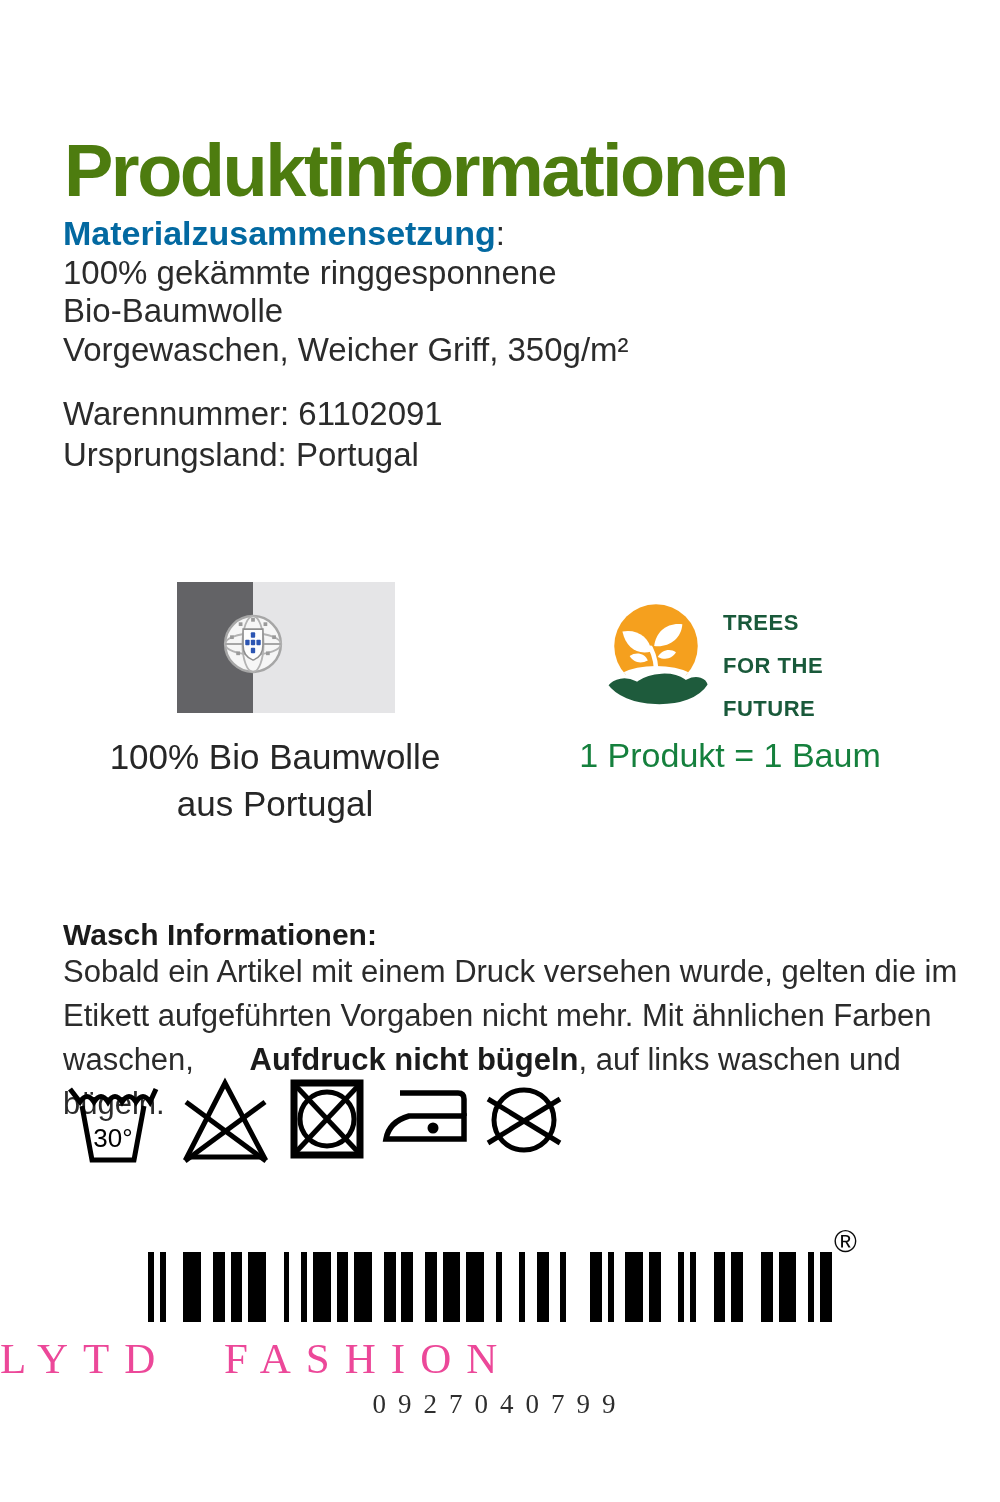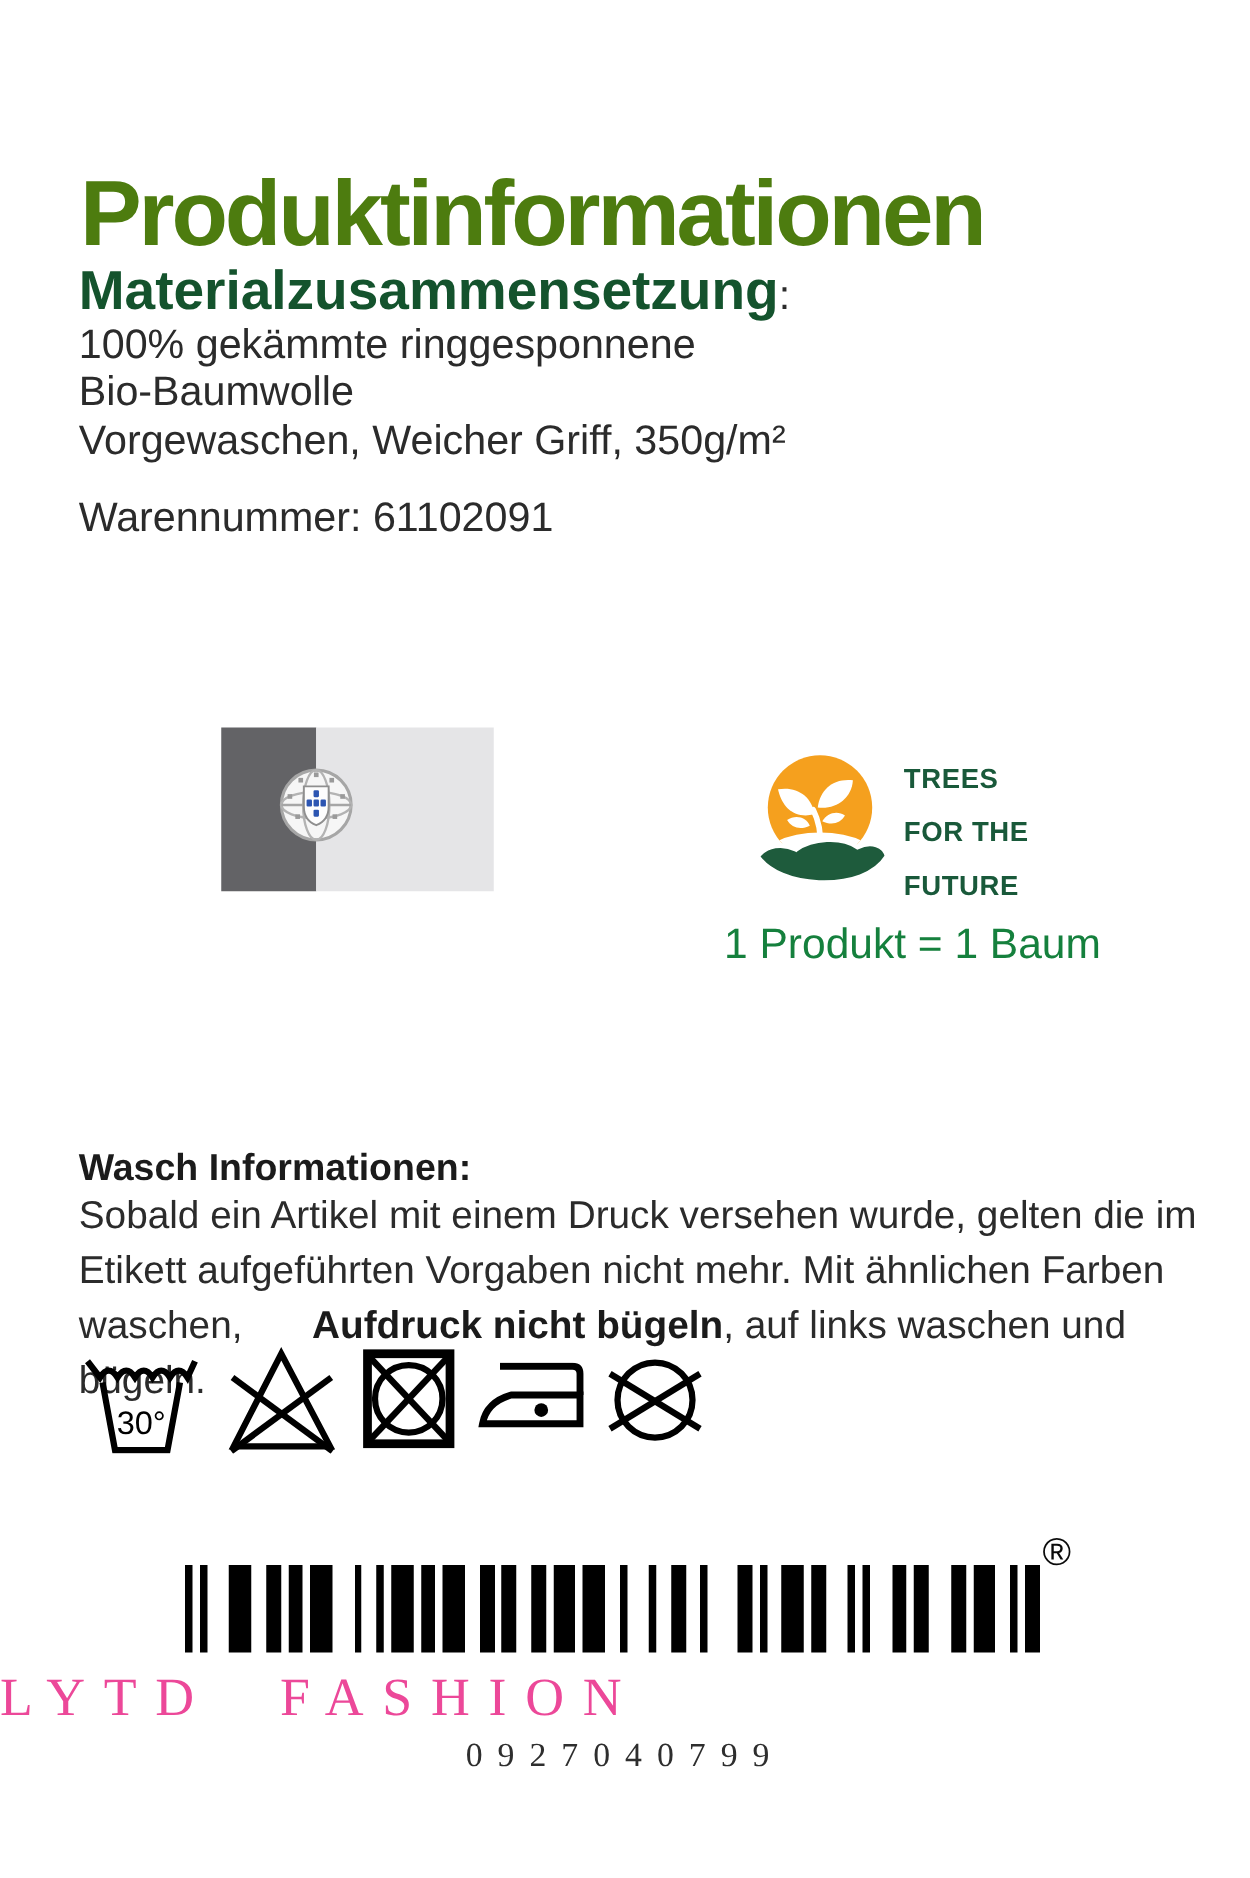--- a/index.html
+++ b/index.html
@@ -8,21 +8,21 @@
     font-family:"Liberation Sans","DejaVu Sans",sans-serif;color:#2b2b2b;
   }
   .abs{position:absolute;}
   
   .page-title{
     left:64px;top:82px;font-size:74px;line-height:78px;font-weight:bold;
     letter-spacing:-2.5px;color:#4d7c0f;white-space:nowrap;
   }
   
   .material{left:63px;top:214px;font-size:33px;line-height:38.5px;}
-  .material .lbl{font-weight:bold;font-size:44px;color:#14532d;}
+  .material .lbl{font-weight:bold;font-size:34px;color:#0369a1;}
   
   .article{left:63px;top:393px;font-size:33px;line-height:41px;}
   
   .flag{left:177px;top:582px;width:218px;height:131px;display:flex;}
   .flag .dark{width:35%;height:100%;background:var(--flag_dark);}
   .flag .light{width:65%;height:100%;background:var(--flag_light);}
   .flag svg{position:absolute;left:45px;top:31px;}
   .caption-left{left:55px;top:733px;width:440px;text-align:center;font-size:35px;line-height:47px;color:#262626;}
   
   .logo-mark{left:597px;top:597px;width:118px;height:118px;}
@@ -55,20 +55,21 @@
 
   <div class="abs material">
     <div><span class="lbl">Materialzusammensetzung</span><span>:</span></div>
     <div>100% gekämmte ringgesponnene</div>
     <div>Bio-Baumwolle</div>
     <div>Vorgewaschen, Weicher Griff, 350g/m²</div>
   </div>
 
   <div class="abs article">
     <div>Warennummer: 61102091</div>
+    <div>Ursprungsland: Portugal</div>
   </div>
 
   <div class="abs flag">
     <div class="dark"></div>
     <div class="light"></div>
     <svg width="62" height="62" viewBox="0 0 100 100">
       <circle cx="50" cy="50" r="45" fill="#f6f6f6" stroke="#a6a6a6" stroke-width="4"></circle>
       <ellipse cx="50" cy="50" rx="45" ry="17" fill="none" stroke="#b3b3b3" stroke-width="3"></ellipse>
       <ellipse cx="50" cy="50" rx="17" ry="45" fill="none" stroke="#b3b3b3" stroke-width="3"></ellipse>
       <line x1="5" y1="50" x2="95" y2="50" stroke="#a6a6a6" stroke-width="3"></line>
@@ -81,20 +82,24 @@
       <rect x="71" y="62" width="6" height="6" fill="#9a9a9a"></rect>
       <path d="M34 26 L66 26 L66 52 Q66 70 50 76 Q34 70 34 52 Z" fill="#fdfdfd" stroke="#8f8f8f" stroke-width="2.5"></path>
       <rect x="46.5" y="31" width="7" height="9" rx="1.5" fill="var(--shield_blue)"></rect>
       <rect x="37.5" y="43" width="7" height="9" rx="1.5" fill="var(--shield_blue)"></rect>
       <rect x="46.5" y="43" width="7" height="9" rx="1.5" fill="var(--shield_blue)"></rect>
       <rect x="55.5" y="43" width="7" height="9" rx="1.5" fill="var(--shield_blue)"></rect>
       <rect x="46.5" y="56" width="7" height="9" rx="1.5" fill="var(--shield_blue)"></rect>
     </svg>
   </div>
 
+  <div class="abs caption-left">
+    <div>100% Bio Baumwolle</div>
+    <div>aus Portugal</div>
+  </div>
 
   <svg class="abs logo-mark" viewBox="0 0 130 122">
     <defs>
         <clipPath id="circ">
           <circle cx="65" cy="50" r="46"></circle>
         </clipPath>
       </defs>
     <circle cx="65" cy="50" r="46" fill="var(--logo_orange)"></circle>
     <g clip-path="url(#circ)">
       <ellipse cx="65" cy="99" rx="54" ry="27" fill="#ffffff"></ellipse>

